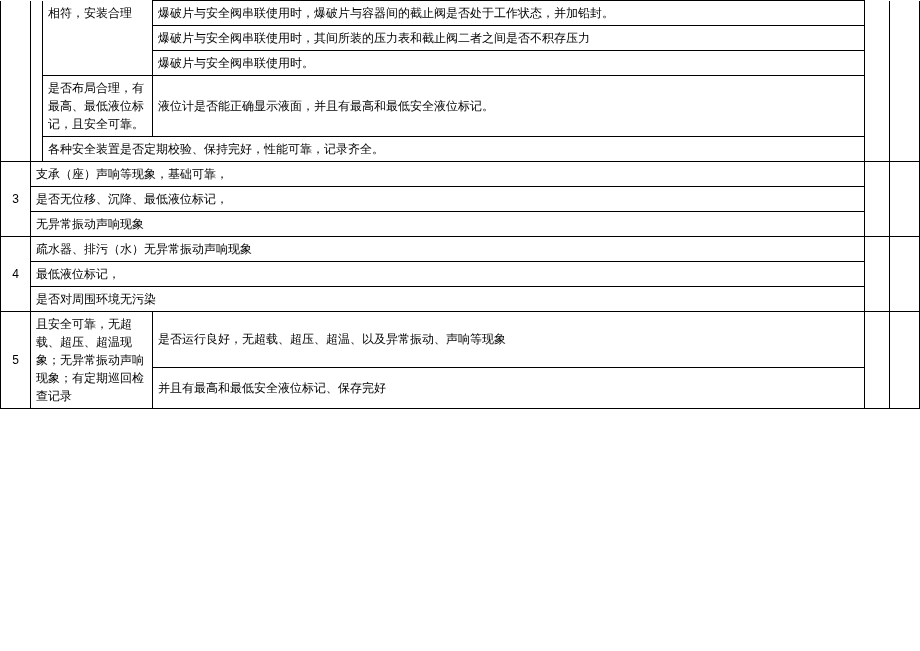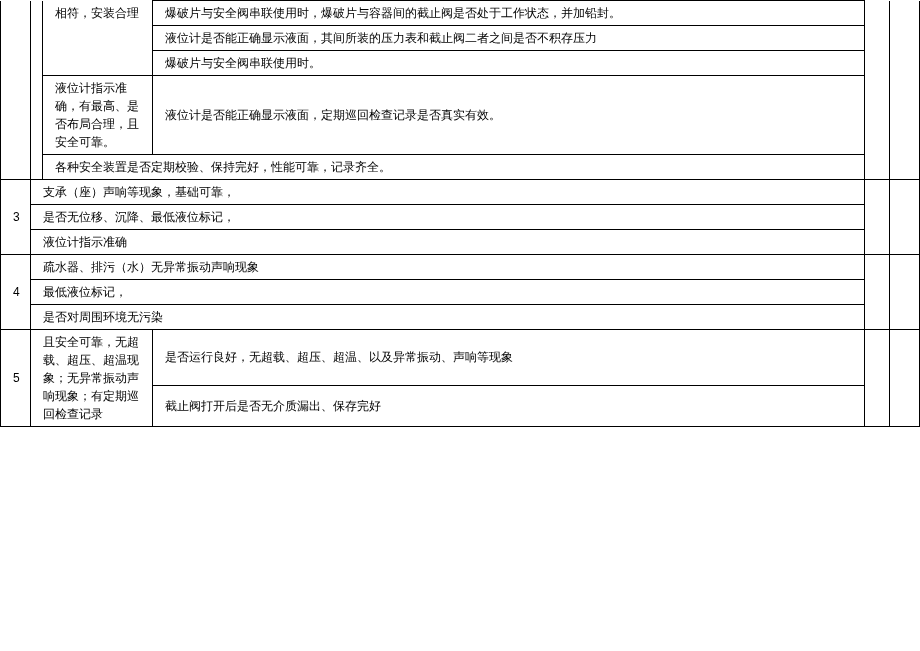--- a/index.html
+++ b/index.html
@@ -19,21 +19,21 @@
     .table-wrap {
       padding: 0;
     }
     table {
       border-collapse: collapse;
       width: 100%;
       table-layout: fixed;
     }
     td {
       border: 1px solid #000;
-      padding: 3px 12px;
+      padding: 3px 5px;
       vertical-align: middle;
       line-height: 1.5;
       word-wrap: break-word;
     }
     .col-num {
       width: 30px;
       text-align: center;
       font-family: Arial, sans-serif;
     }
     .col-empty-left {
@@ -78,37 +78,37 @@
     <td class="no-top no-bottom"></td>
     <td class="no-top no-bottom">相符，安装合理</td>
     <td>爆破片与安全阀串联使用时，爆破片与容器间的截止阀是否处于工作状态，并加铅封。</td>
     <td class="no-top no-bottom"></td>
     <td class="no-top no-bottom"></td>
   </tr>
   <tr>
     <td class="no-top no-bottom"></td>
     <td class="no-top no-bottom"></td>
     <td class="no-top no-bottom"></td>
-    <td>液位计是否能正确显示液面，其间所装的压力表和截止阀二者之间是否不积存压力</td>
+    <td>爆破片与安全阀串联使用时，其间所装的压力表和截止阀二者之间是否不积存压力</td>
     <td class="no-top no-bottom"></td>
     <td class="no-top no-bottom"></td>
   </tr>
   <tr>
     <td class="no-top no-bottom"></td>
     <td class="no-top no-bottom"></td>
     <td class="no-top"></td>
     <td>爆破片与安全阀串联使用时。</td>
     <td class="no-top no-bottom"></td>
     <td class="no-top no-bottom"></td>
   </tr>
   <tr>
     <td class="no-top no-bottom"></td>
     <td class="no-top no-bottom"></td>
-    <td>液位计指示准确，有最高、是否布局合理，且安全可靠。</td>
-    <td>液位计是否能正确显示液面，定期巡回检查记录是否真实有效。</td>
+    <td>是否布局合理，有最高、最低液位标记，且安全可靠。</td>
+    <td>液位计是否能正确显示液面，并且有最高和最低安全液位标记。</td>
     <td class="no-top no-bottom"></td>
     <td class="no-top no-bottom"></td>
   </tr>
   <tr>
     <td class="no-top"></td>
     <td class="no-top"></td>
     <td colspan="2">各种安全装置是否定期校验、保持完好，性能可靠，记录齐全。</td>
     <td class="no-top"></td>
     <td class="no-top"></td>
   </tr>
@@ -116,21 +116,21 @@
   <tr>
     <td rowspan="3" class="col-num">3</td>
     <td colspan="3">支承（座）声响等现象，基础可靠，</td>
     <td rowspan="3"></td>
     <td rowspan="3"></td>
   </tr>
   <tr>
     <td colspan="3">是否无位移、沉降、最低液位标记，</td>
   </tr>
   <tr>
-    <td colspan="3">液位计指示准确</td>
+    <td colspan="3">无异常振动声响现象</td>
   </tr>
 
   <tr>
     <td rowspan="3" class="col-num">4</td>
     <td colspan="3">疏水器、排污（水）无异常振动声响现象</td>
     <td rowspan="3"></td>
     <td rowspan="3"></td>
   </tr>
   <tr>
     <td colspan="3">最低液位标记，</td>
@@ -140,17 +140,17 @@
   </tr>
 
   <tr>
     <td rowspan="2" class="col-num">5</td>
     <td rowspan="2" colspan="2">且安全可靠，无超载、超压、超温现象；无异常振动声响现象；有定期巡回检查记录</td>
     <td style="height:54px;">是否运行良好，无超载、超压、超温、以及异常振动、声响等现象</td>
     <td rowspan="2"></td>
     <td rowspan="2"></td>
   </tr>
   <tr>
-    <td style="height:40px;">截止阀打开后是否无介质漏出、保存完好</td>
+    <td style="height:40px;">并且有最高和最低安全液位标记、保存完好</td>
   </tr>
 </tbody>
     </table>
 </div>
 
 </body></html>

